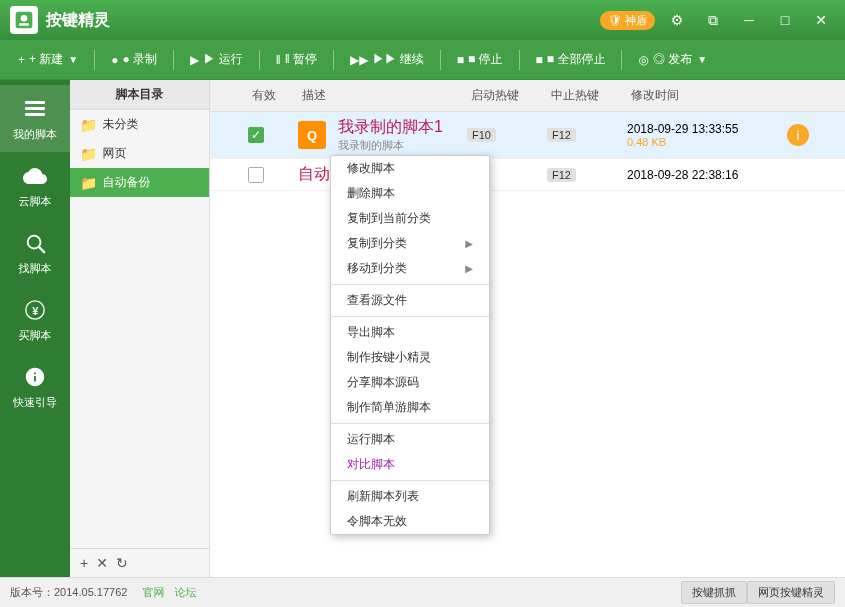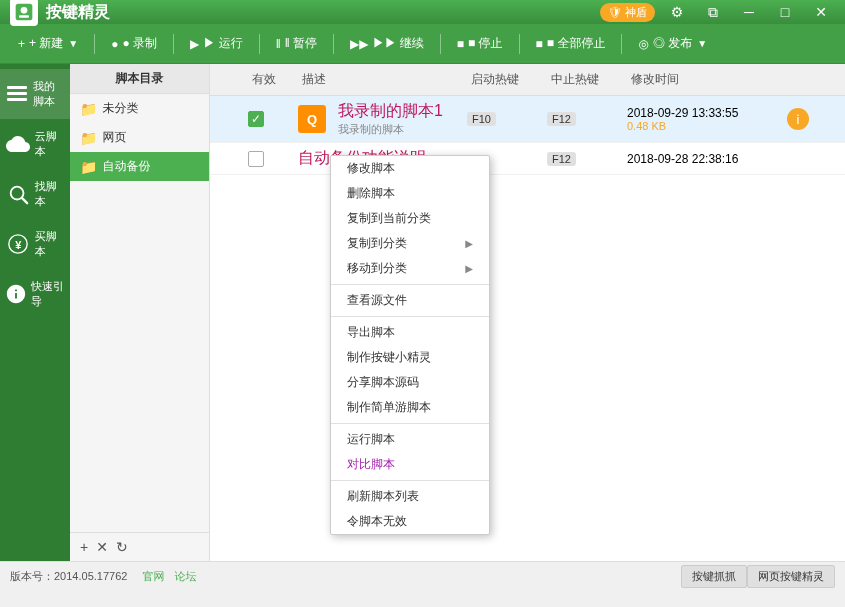--- a/index.html
+++ b/index.html
@@ -1,20 +1,20 @@
 <!DOCTYPE html>
 <html><head>
   <meta charset="utf-8">
   <style>
     * { margin: 0; padding: 0; box-sizing: border-box; }
     body { width: 845px; height: 607px; font-family: 'Microsoft YaHei', SimHei, sans-serif; font-size: 12px; overflow: hidden; background: #f0f0f0; }
 
     
     .title-bar {
-      height: 24px;
+      height: 40px;
       background: linear-gradient(to bottom, #4caf50, #388e3c);
       display: flex;
       align-items: center;
       padding: 0 10px;
       color: white;
     }
     .title-bar-logo {
       display: flex;
       align-items: center;
       gap: 8px;
@@ -81,20 +81,21 @@
       width: 70px;
       background: #2e7d32;
       display: flex;
       flex-direction: column;
       align-items: center;
       padding-top: 5px;
     }
     .sidebar-item {
       width: 100%;
       display: flex;
+      flex-direction: column;
       align-items: center;
       padding: 10px 5px;
       color: white;
       cursor: pointer;
       font-size: 11px;
       gap: 4px;
     }
     .sidebar-item:hover, .sidebar-item.active { background: rgba(255,255,255,0.15); }
     .sidebar-icon {
       width: 28px; height: 28px;

